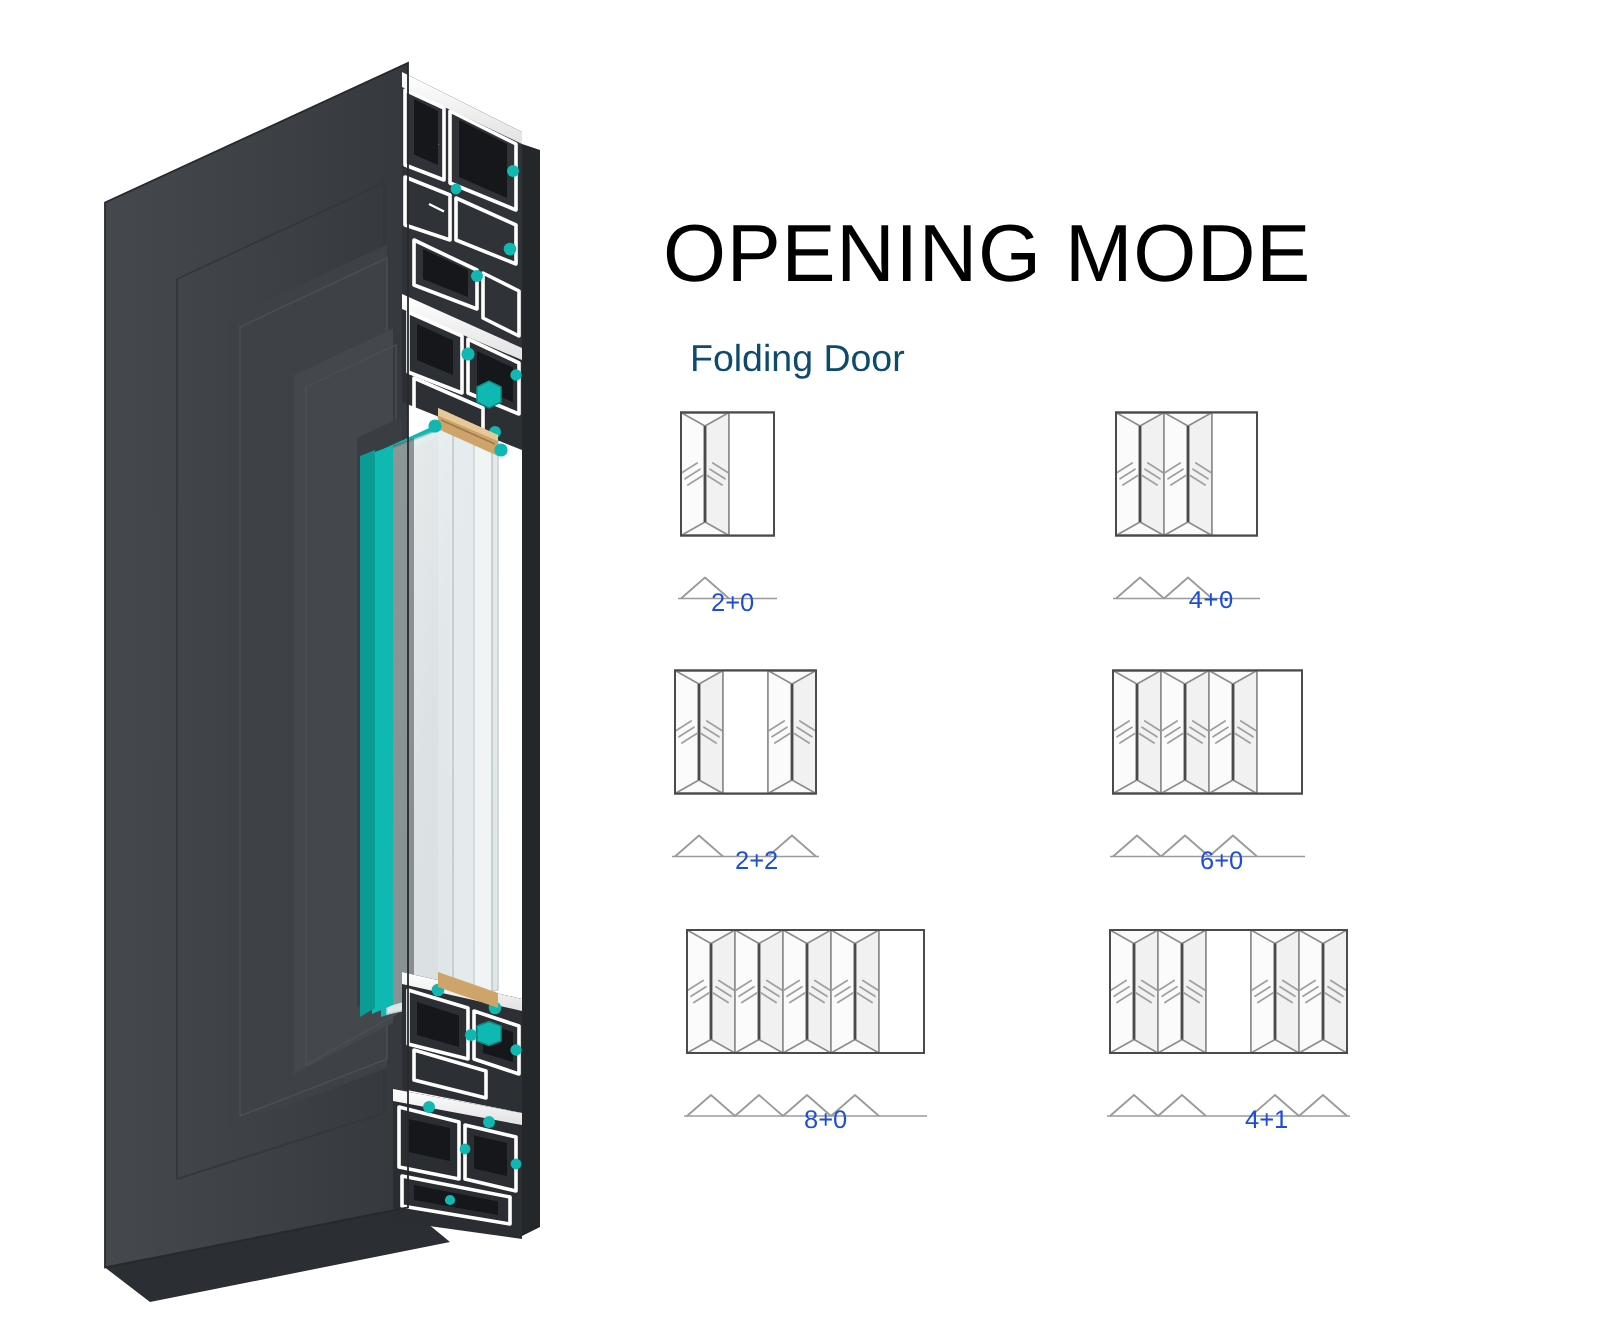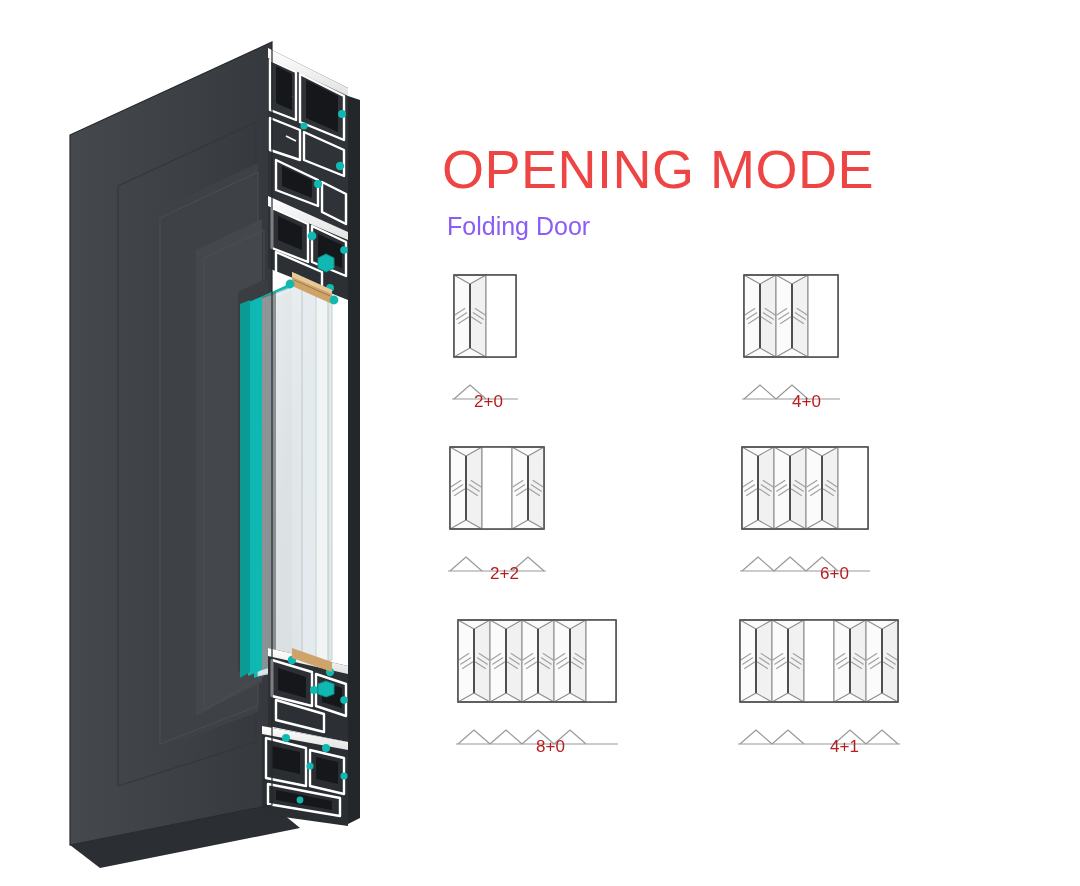--- a/index.html
+++ b/index.html
@@ -31,34 +31,34 @@
     left: 440px; top: 0px;
     width: 640px; height: 886px;
   }
 
   #page-title {
     position: absolute;
     left: 2px; top: 142px;
     font-size: 54px;
     font-weight: normal;
     letter-spacing: 0.5px;
-    color: #ef4444;
+    color: #000000;
     line-height: 1;
     white-space: nowrap;
     margin: 0;
   }
   #page-subtitle {
     position: absolute;
     left: 3px; top: 210px;
     font-size: 25px;
     font-weight: normal;
-    color: #8b5cf6;
+    color: #0c4a6e;
     line-height: 1;
     white-space: nowrap;
-    margin: 4px;
+    margin: 17px;
   }
 
   
   #mode-grid {
     position: absolute;
     left: 0px; top: 275px;
     width: 640px; height: 520px;
   }
   .mode-cell {
     position: absolute;
@@ -73,21 +73,21 @@
 
   .mode-figure {
     position: absolute;
     left: 0; top: 0;
   }
   .mode-figure svg { display: block; overflow: visible; }
 
   .mode-label {
     position: absolute;
     font-size: 17px;
-    color: #b91c1c;
+    color: #1d4ed8;
     font-family: "Liberation Sans", sans-serif;
     white-space: nowrap;
     line-height: 1;
   }
 </style>
 </head>
 <body>
 
 <div id="page">
 
@@ -376,21 +376,21 @@
                 <rect x="64" y="0" width="30" height="82" fill="#ffffff" stroke="#8c8c8c" stroke-width="1.05"></rect>
                 <rect x="0" y="0" width="94" height="82" fill="none" stroke="#4a4a4a" stroke-width="1.3"></rect>
               </g>
               <g transform="translate(2,108)">
                 <line x1="-2" y1="16" x2="96" y2="16" stroke="#9a9a9a" stroke-width="1.1"></line>
                 <polyline points="0,16 16,2 32,16" fill="none" stroke="#9a9a9a" stroke-width="1.2" stroke-linejoin="round"></polyline>
                 <polyline points="32,16 48,2 64,16" fill="none" stroke="#9a9a9a" stroke-width="1.2" stroke-linejoin="round"></polyline>
               </g>
             </svg>
           </div>
-        <div class="mode-label" style="left:60px;top:118px;">4+0</div>
+        <div class="mode-label" style="left:60px;top:118px;font-family:Liberation Mono, monospace;">4+0</div>
       </div>
 
       <div class="mode-cell mode-col-left mode-row-2">
         <div class="mode-figure" style="left:8px;top:0;">
             <svg width="98" height="130" viewBox="0 0 98 130">
               <g transform="translate(2,0)">
                 <rect x="0" y="0" width="94" height="82" fill="#fbfbfb" stroke="#4a4a4a" stroke-width="1.3"></rect>
                 <polygon points="0,0 16,9 16,73 0,82" fill="#fbfbfb" stroke="#8c8c8c" stroke-width="1.05" stroke-linejoin="round"></polygon>
                 <polygon points="16,9 32,0 32,82 16,73" fill="#f1f1f1" stroke="#8c8c8c" stroke-width="1.05" stroke-linejoin="round"></polygon>
                 <line x1="16" y1="9" x2="16" y2="73" stroke="#4a4a4a" stroke-width="1.9"></line>
@@ -458,21 +458,21 @@
                 <rect x="0" y="0" width="126" height="82" fill="none" stroke="#4a4a4a" stroke-width="1.3"></rect>
               </g>
               <g transform="translate(2,108)">
                 <line x1="-2" y1="16" x2="128" y2="16" stroke="#9a9a9a" stroke-width="1.1"></line>
                 <polyline points="0,16 16,2 32,16" fill="none" stroke="#9a9a9a" stroke-width="1.2" stroke-linejoin="round"></polyline>
                 <polyline points="32,16 48,2 64,16" fill="none" stroke="#9a9a9a" stroke-width="1.2" stroke-linejoin="round"></polyline>
                 <polyline points="64,16 80,2 96,16" fill="none" stroke="#9a9a9a" stroke-width="1.2" stroke-linejoin="round"></polyline>
               </g>
             </svg>
           </div>
-        <div class="mode-label" style="left:88px;top:118px;text-align:center;">6+0</div>
+        <div class="mode-label" style="left:68px;top:118px;text-align:center;">6+0</div>
       </div>
 
       <div class="mode-cell mode-col-left mode-row-3">
         <div class="mode-figure" style="left:16px;top:0;">
             <svg width="162" height="130" viewBox="0 0 162 130">
               <g transform="translate(2,0)">
                 <rect x="0" y="0" width="158" height="82" fill="#fbfbfb" stroke="#4a4a4a" stroke-width="1.3"></rect>
                 <polygon points="0,0 16,9 16,73 0,82" fill="#fbfbfb" stroke="#8c8c8c" stroke-width="1.05" stroke-linejoin="round"></polygon>
                 <polygon points="16,9 32,0 32,82 16,73" fill="#f1f1f1" stroke="#8c8c8c" stroke-width="1.05" stroke-linejoin="round"></polygon>
                 <line x1="16" y1="9" x2="16" y2="73" stroke="#4a4a4a" stroke-width="1.9"></line>

